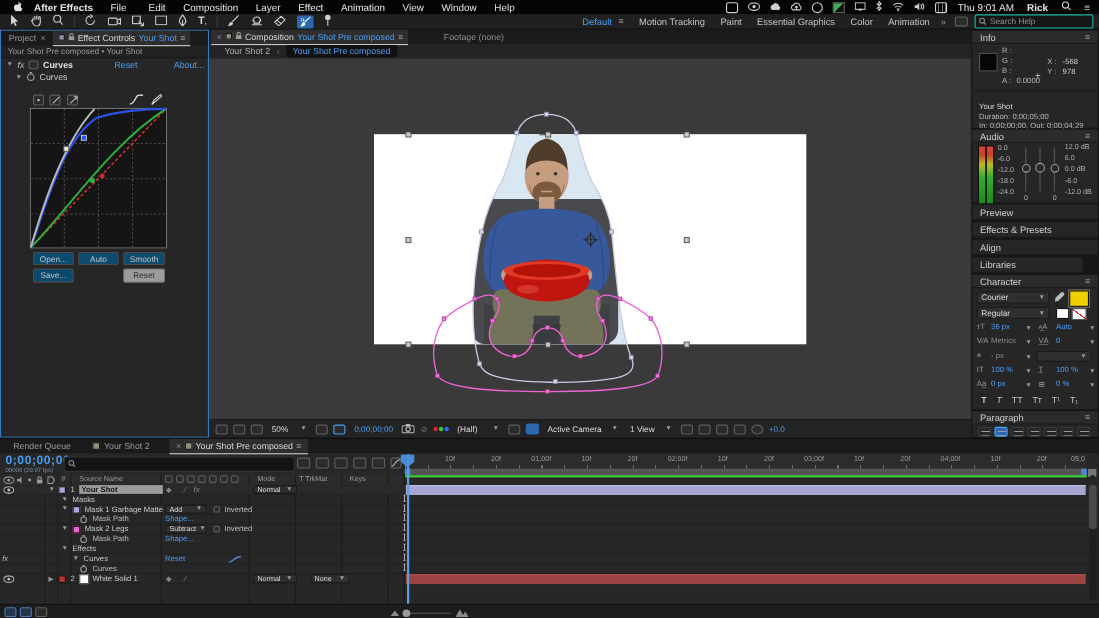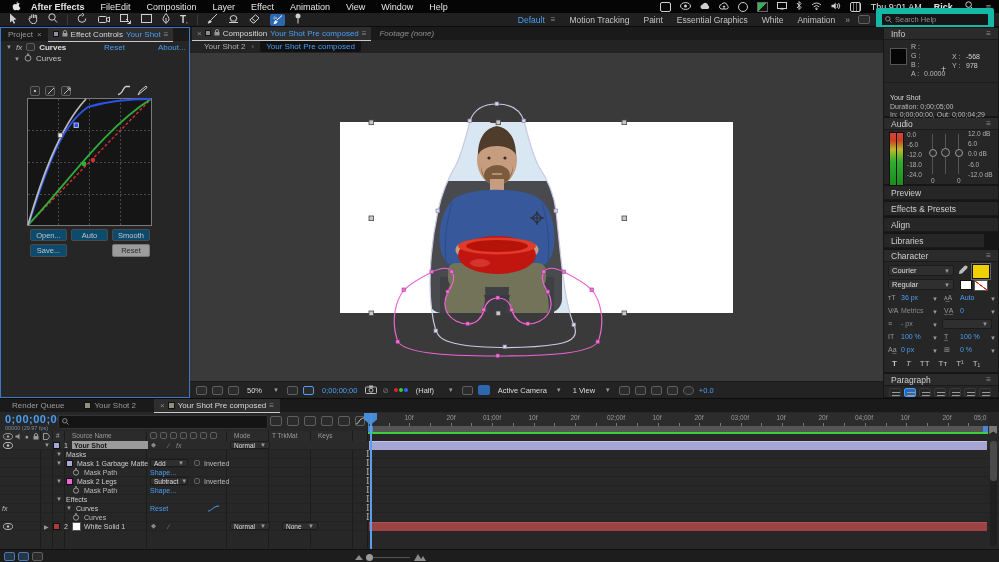--- a/index.html
+++ b/index.html
@@ -41,21 +41,21 @@
 
 <div id="app">
 
   <div class="abs row" style="left:0;top:0;width:999px;height:13px;background:#050505;color:#e4e4e4;font-size:9px;gap:0;">
     <span style="margin:0 10px 0 12px;">
       <svg width="9" height="10" viewBox="0 0 9 10">
           <path d="M4.5,2.6 C5.6,1.6 7,1.8 7.8,2.7 C6.9,3.3 6.6,4.3 7,5.3 C7.3,6.2 8,6.7 8.4,6.9 C8,8 7.2,9.3 6.2,9.3 C5.5,9.3 5.3,8.9 4.5,8.9 C3.7,8.9 3.4,9.3 2.8,9.3 C1.8,9.3 0.7,7.6 0.7,5.8 C0.7,4 1.8,3 3,3 C3.7,3 4.1,3.3 4.5,3.3 Z M5.8,0.4 C5.9,1.1 5.4,2 4.6,2.1 C4.5,1.3 5.1,0.6 5.8,0.4 Z" fill="#e4e4e4"></path>
         </svg>
     </span>
     <span style="font-weight:bold;margin-right:16px;">After Effects</span>
-    <span style="margin-right:0;">File</span>
+    <span style="margin-right:20px;">File</span>
     <span style="margin-right:16px;">Edit</span>
     <span style="margin-right:16px;">Composition</span>
     <span style="margin-right:16px;">Layer</span>
     <span style="margin-right:16px;">Effect</span>
     <span style="margin-right:16px;">Animation</span>
     <span style="margin-right:16px;">View</span>
     <span style="margin-right:16px;">Window</span>
     <span>Help</span>
     <span style="flex:1"></span>
     <span class="row" style="gap:9px;margin-right:10px;color:#cfcfcf;">
@@ -150,26 +150,26 @@
           <path d="M4,5.5 V10.5" stroke="#cfcfcf"></path>
         </svg></span>
 
     <span style="flex:1"></span>
     <span class="row" style="gap:0;color:#c4c4c4;font-size:8.5px;">
       <span class="blue" style="margin-right:6px;">Default</span>
       <span class="menu-ic" style="margin-right:14px;">≡</span>
       <span style="margin-right:14px;">Motion Tracking</span>
       <span style="margin-right:14px;">Paint</span>
       <span style="margin-right:14px;">Essential Graphics</span>
-      <span style="margin-right:14px;">White</span>
+      <span style="margin-right:14px;">Color</span>
       <span style="margin-right:10px;">Animation</span>
       <span style="margin-right:8px;color:#9a9a9a;">»</span>
       <span class="icbox" style="width:12px;height:9px;margin-right:6px;"></span>
     </span>
-    <span class="row" style="width:100px;height:11px;background:#161616;border:6px solid #14b8a6;border-radius:2px;margin-right:5px;padding:0 3px;gap:3px;">
+    <span class="row" style="width:100px;height:11px;background:#161616;border:1px solid #14b8a6;border-radius:2px;margin-right:5px;padding:0 3px;gap:3px;">
       <span><svg width="7" height="7">
             <circle cx="2.8" cy="2.8" r="2.2" fill="none" stroke="#8a8a8a"></circle>
             <path d="M4.5,4.5 L6.5,6.5" stroke="#8a8a8a"></path>
           </svg></span>
       <span style="color:#8f8f8f;font-size:7.5px;">Search Help</span>
     </span>
   </div>
 
   <div class="abs panel" style="left:0;top:27px;width:190px;height:371px;border:1px solid #3c78c8;background:#262626;">
     <div class="row" style="height:13px;background:#1a1a1a;font-size:8px;color:#9a9a9a;">
@@ -179,20 +179,21 @@
         <span class="chip" style="background:#8f8f9f;width:6px;height:6px;"></span>
         <span><svg width="6" height="7">
               <rect x="0.5" y="3" width="5" height="3.5" fill="#9a9a9a"></rect>
               <path d="M1.5,3 V2 A1.5,1.5 0 0 1 4.5,2 V3" fill="none" stroke="#9a9a9a"></path>
             </svg></span>
         <span style="color:#d8d8d8;">Effect Controls</span>
         <span class="blue">Your Shot</span>
         <span class="menu-ic">≡</span>
       </span>
     </div>
+    <div style="height:11px;line-height:11px;padding-left:6px;font-size:7.5px;color:#9a9a9a;background:#212121;border-bottom:1px solid #1a1a1a;">Your Shot Pre composed • Your Shot</div>
     <div class="row" style="height:12px;padding-left:5px;gap:4px;">
       <span class="twirl">▼</span>
       <span style="font-style:italic;color:#bbb;font-size:8px;">fx</span>
       <span class="icbox" style="width:9px;height:8px;"></span>
       <span style="color:#e0e0e0;font-weight:bold;font-size:8px;">Curves</span>
       <span class="blue" style="position:absolute;left:103px;font-size:8px;">Reset</span>
       <span class="blue" style="position:absolute;left:157px;font-size:8px;">About...</span>
     </div>
     <div class="row" style="height:11px;padding-left:13px;gap:4px;">
       <span class="twirl">▼</span>
@@ -250,21 +251,21 @@
         <span style="color:#8a8a8a;">×</span>
         <span class="chip" style="background:#8f8f7a;width:6px;height:6px;"></span>
         <span><svg width="6" height="7">
               <rect x="0.5" y="3" width="5" height="3.5" fill="#9a9a9a"></rect>
               <path d="M1.5,3 V2 A1.5,1.5 0 0 1 4.5,2 V3" fill="none" stroke="#9a9a9a"></path>
             </svg></span>
         <span style="color:#d8d8d8;">Composition</span>
         <span class="blue">Your Shot Pre composed</span>
         <span class="menu-ic">≡</span>
       </span>
-      <span style="margin-left:8px;color:#8f8f8f;font-style:italic;">Footage (none)</span>
+      <span style="margin-left:32px;color:#8f8f8f;">Footage (none)</span>
     </div>
     <div class="row" style="height:13px;background:#232323;border-bottom:1px solid #1a1a1a;font-size:8px;gap:6px;padding-left:14px;">
       <span style="color:#b0b0b0;">Your Shot 2</span>
       <span style="color:#777;">‹</span>
       <span class="blue" style="background:#111;border-radius:2px;padding:1px 6px;">Your Shot Pre composed</span>
     </div>
 
     <div style="position:absolute;left:0;top:26px;width:693px;height:328px;background:#3a3a3a;overflow:hidden;">
       <svg width="693" height="328" viewBox="0 0 693 328">
         <defs>

